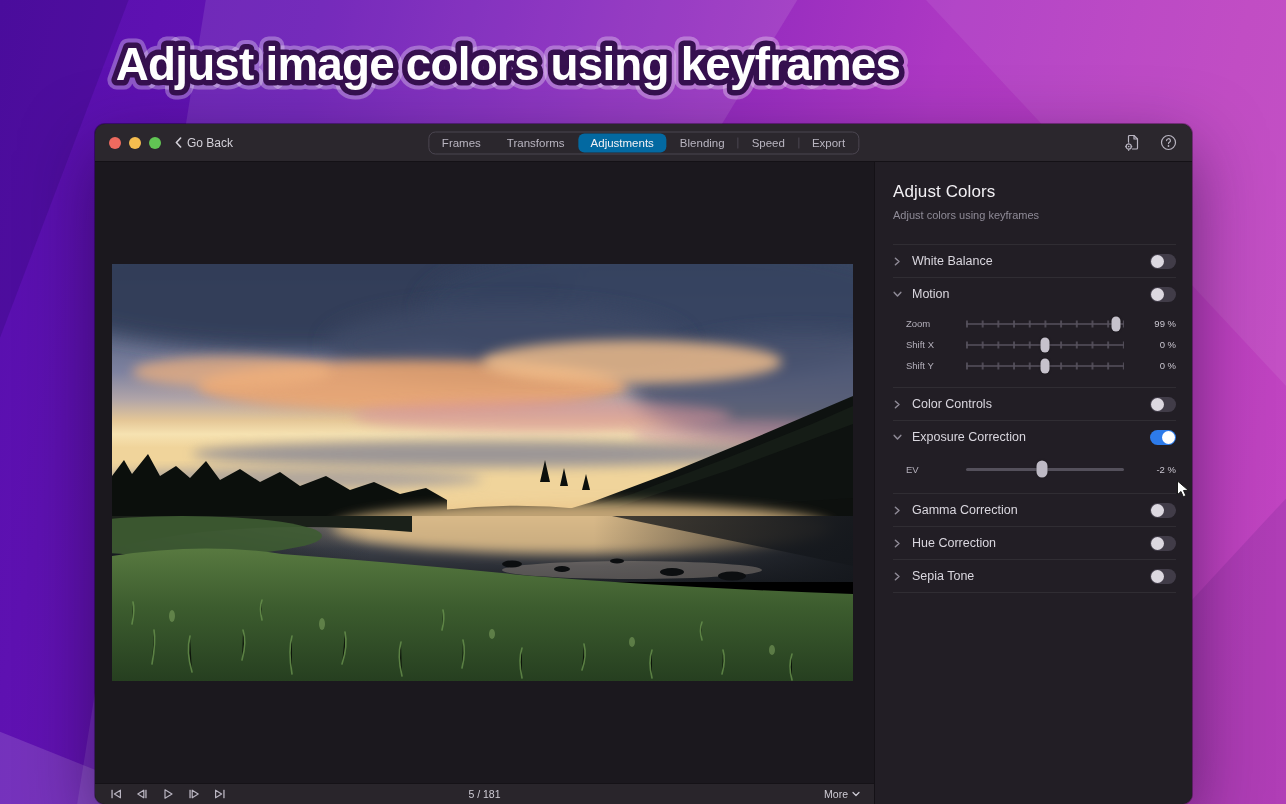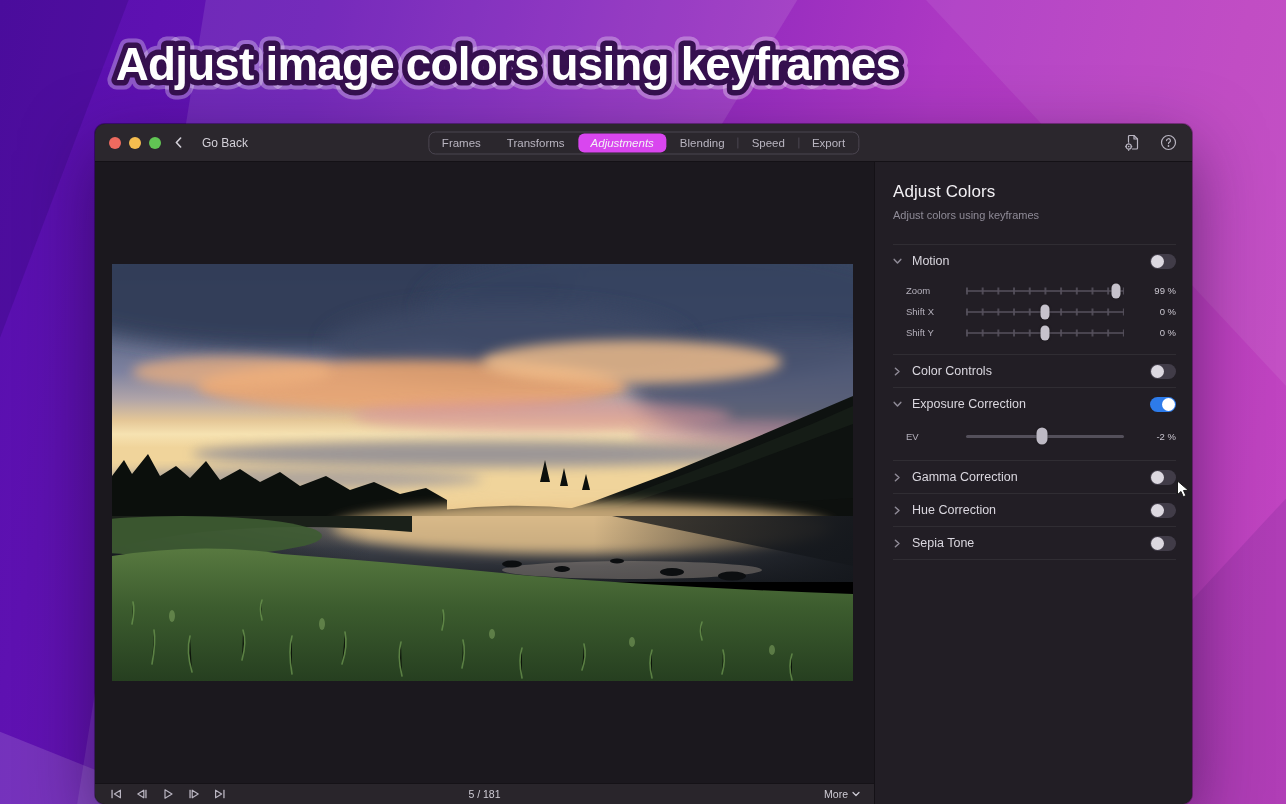--- a/index.html
+++ b/index.html
@@ -40,33 +40,33 @@
   
   .titlebar {
     height:38px; flex:0 0 38px; background:#2b272d;
     border-bottom:1px solid #141116;
     display:flex; align-items:center; position:relative;
     padding:0 14px;
   }
   .traffic { display:flex; gap:8px; align-items:center; }
   .tl { width:12px; height:12px; border-radius:50%; }
   .tl.red{ background:#ee6a5f; } .tl.yellow{ background:#f5bd4f; } .tl.green{ background:#61c554; }
-  .goback { display:flex; align-items:center; gap:20px; margin-left:14px; color:#d3d0d8; font-size:12px; cursor:default; }
+  .goback { display:flex; align-items:center; gap:5px; margin-left:14px; color:#d3d0d8; font-size:12px; cursor:default; }
   .goback svg { display:block; }
 
   .tabs {
     position:absolute; left:50%; top:50%; transform:translate(-50%,-50%);
     display:flex; align-items:stretch;
     border:1px solid #4b4651; border-radius:7px; overflow:hidden; height:23px;
   }
   .tab {
     display:flex; align-items:center; padding:0 13px;
     font-size:11.5px; color:#b9b5c0; position:relative;
   }
-  .tab.active { background:#d946ef; color:#f4f2f6; border-radius:6px; margin:1px; padding:0 12px;font-style:italic; }
+  .tab.active { background:#0369a1; color:#f4f2f6; border-radius:6px; margin:1px; padding:0 12px; }
   .tabsep { width:1px; background:#4b4651; margin:5px 0; }
 
   .tb-right { margin-left:auto; display:flex; align-items:center; gap:16px; }
   .tb-icon { display:flex; align-items:center; justify-content:center; width:20px; height:20px; }
 
   
   .wbody { flex:1; display:flex; min-height:0; }
   .canvas-col { width:780px; flex:0 0 780px; background:#1b181e; position:relative; border-right:1px solid #141116; }
   .photo {
     position:absolute; left:17px; top:102px; width:741px; height:417px;
@@ -351,20 +351,31 @@
         </div>
       </div>
     </div>
 
     <div class="sidebar">
       <div class="sb-title">Adjust Colors</div>
       <div class="sb-sub">Adjust colors using keyframes</div>
 
       <div class="sections">
 
+        <div class="srow">
+          <span class="chev">
+            <svg width="8" height="9" viewBox="0 0 8 9">
+                <path d="M2.4 1.2 L6 4.5 L2.4 7.8"></path>
+              </svg>
+          </span>
+          <span class="slabel">White Balance</span>
+          <span class="toggle">
+              <span class="knob"></span>
+            </span>
+        </div>
 
         <div class="srow">
           <span class="chev">
             <svg width="9" height="8" viewBox="0 0 9 8">
                 <path d="M1.2 2.4 L4.5 6 L7.8 2.4"></path>
               </svg>
           </span>
           <span class="slabel">Motion</span>
           <span class="toggle">
               <span class="knob"></span>

